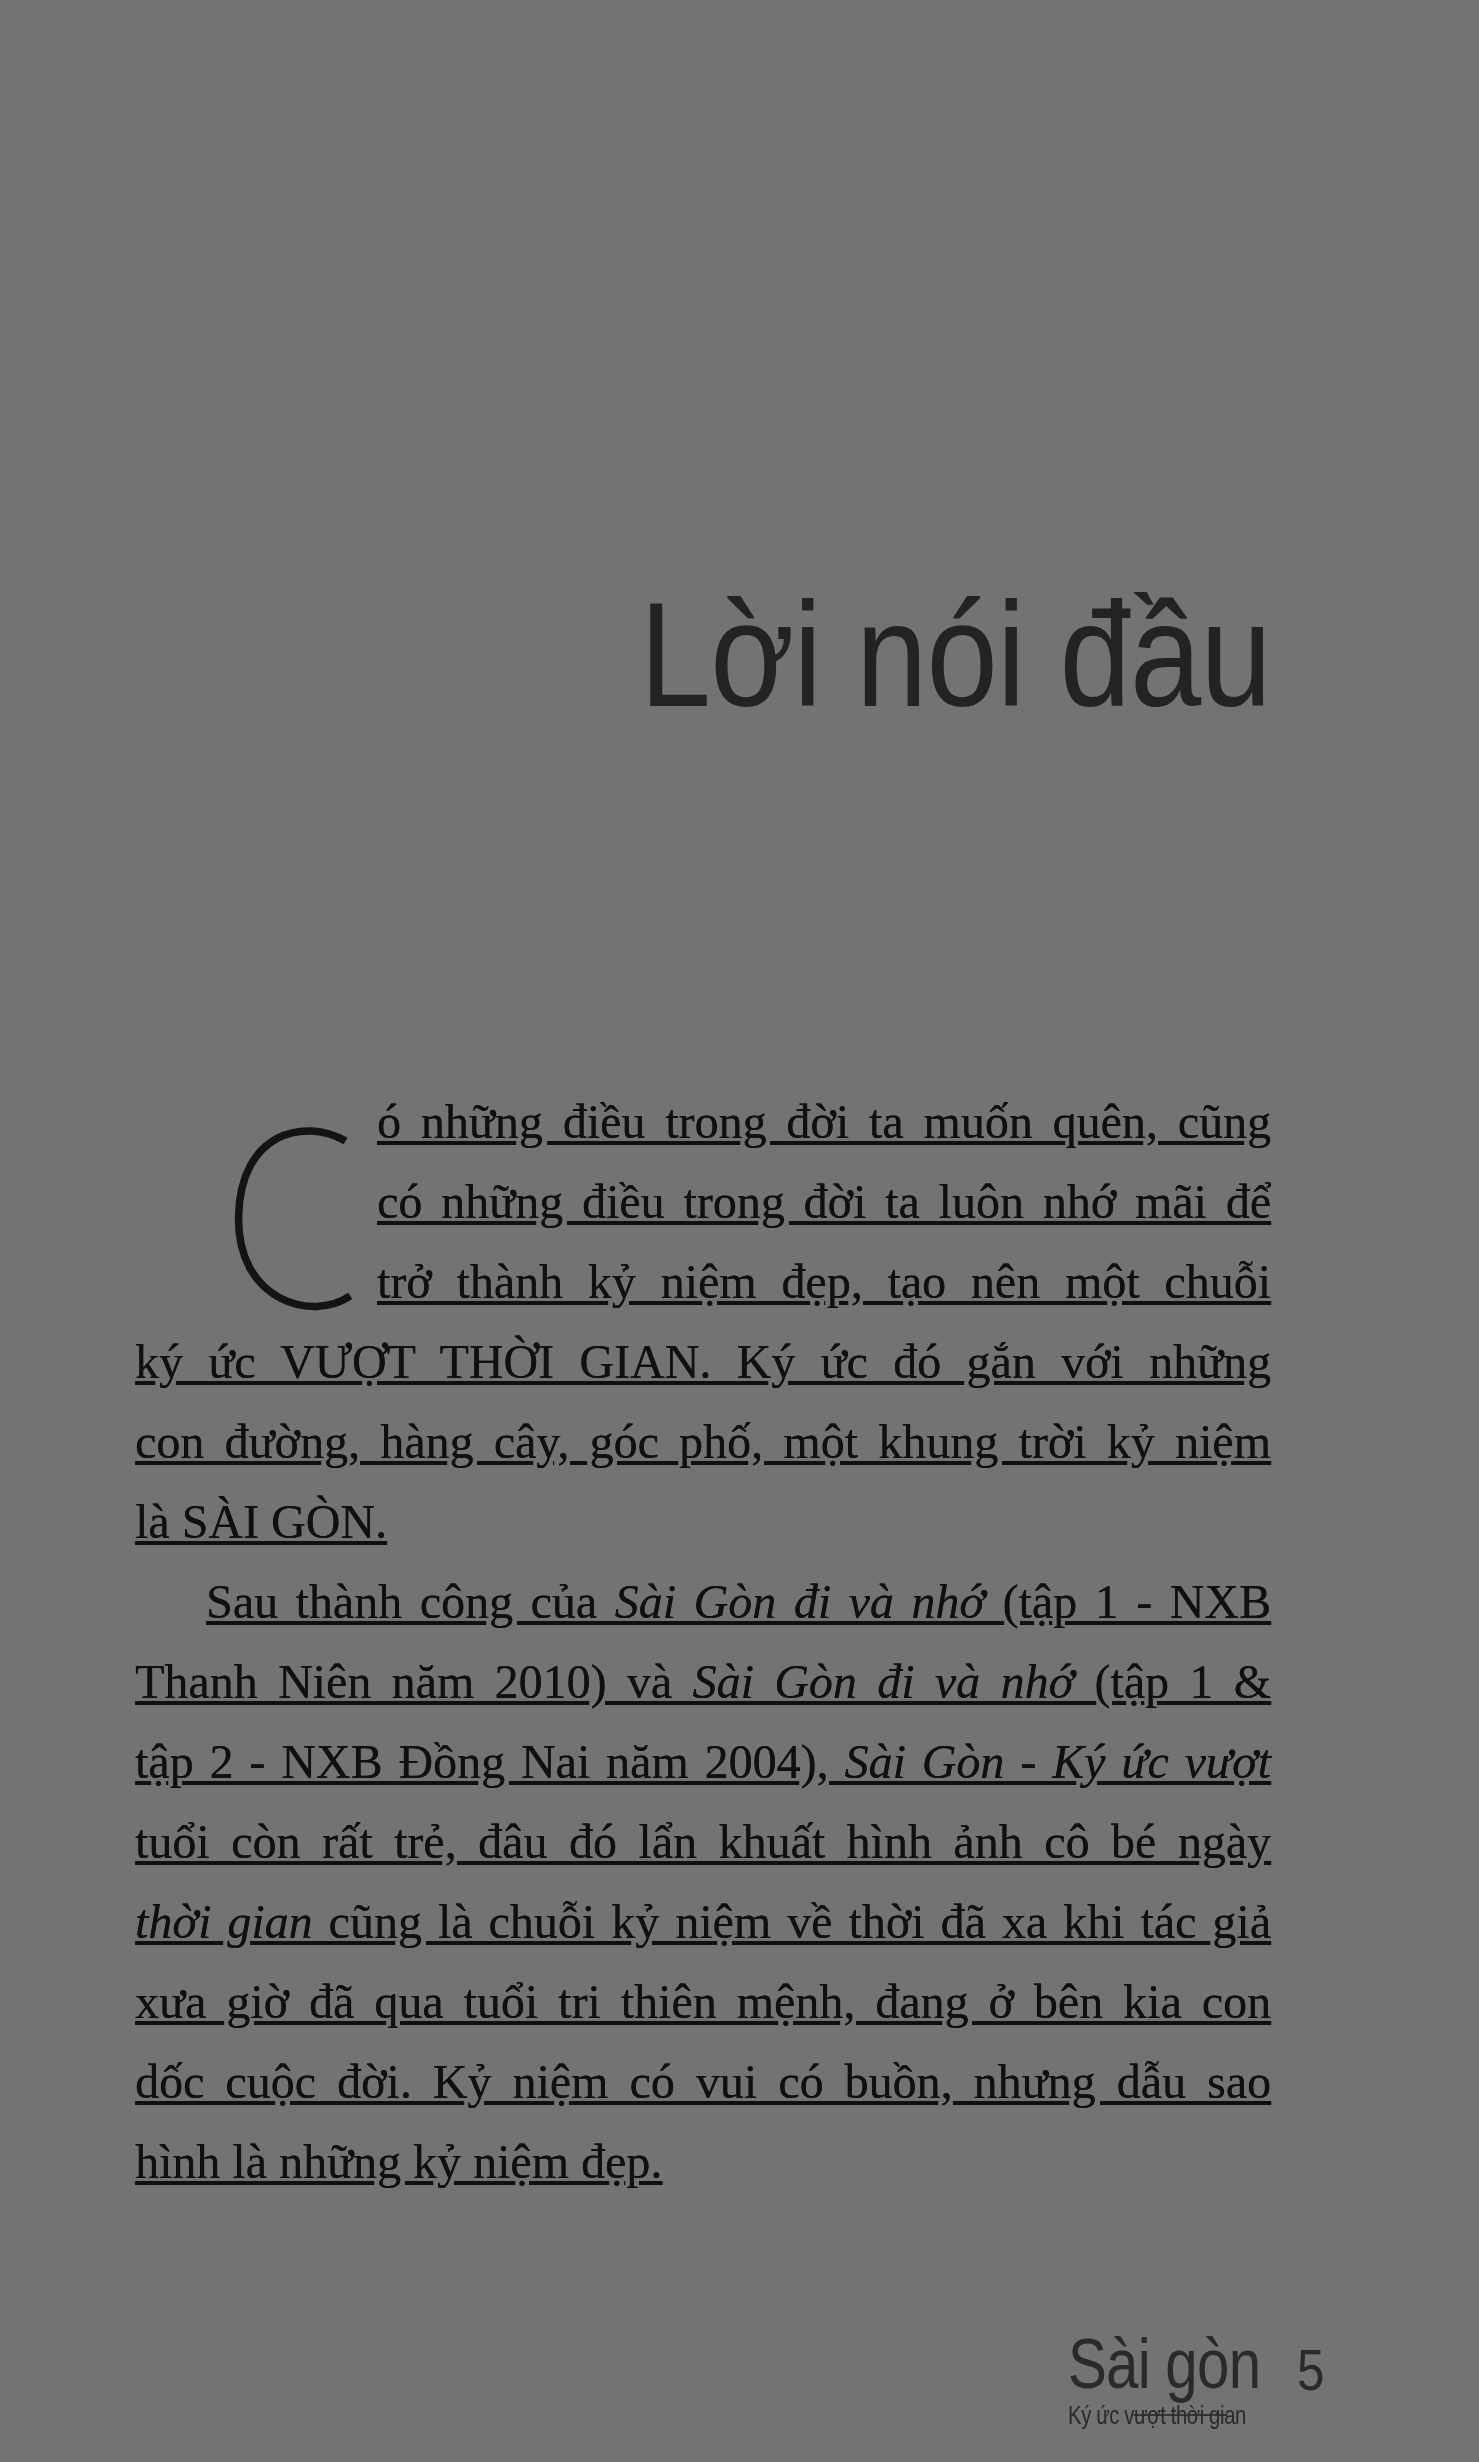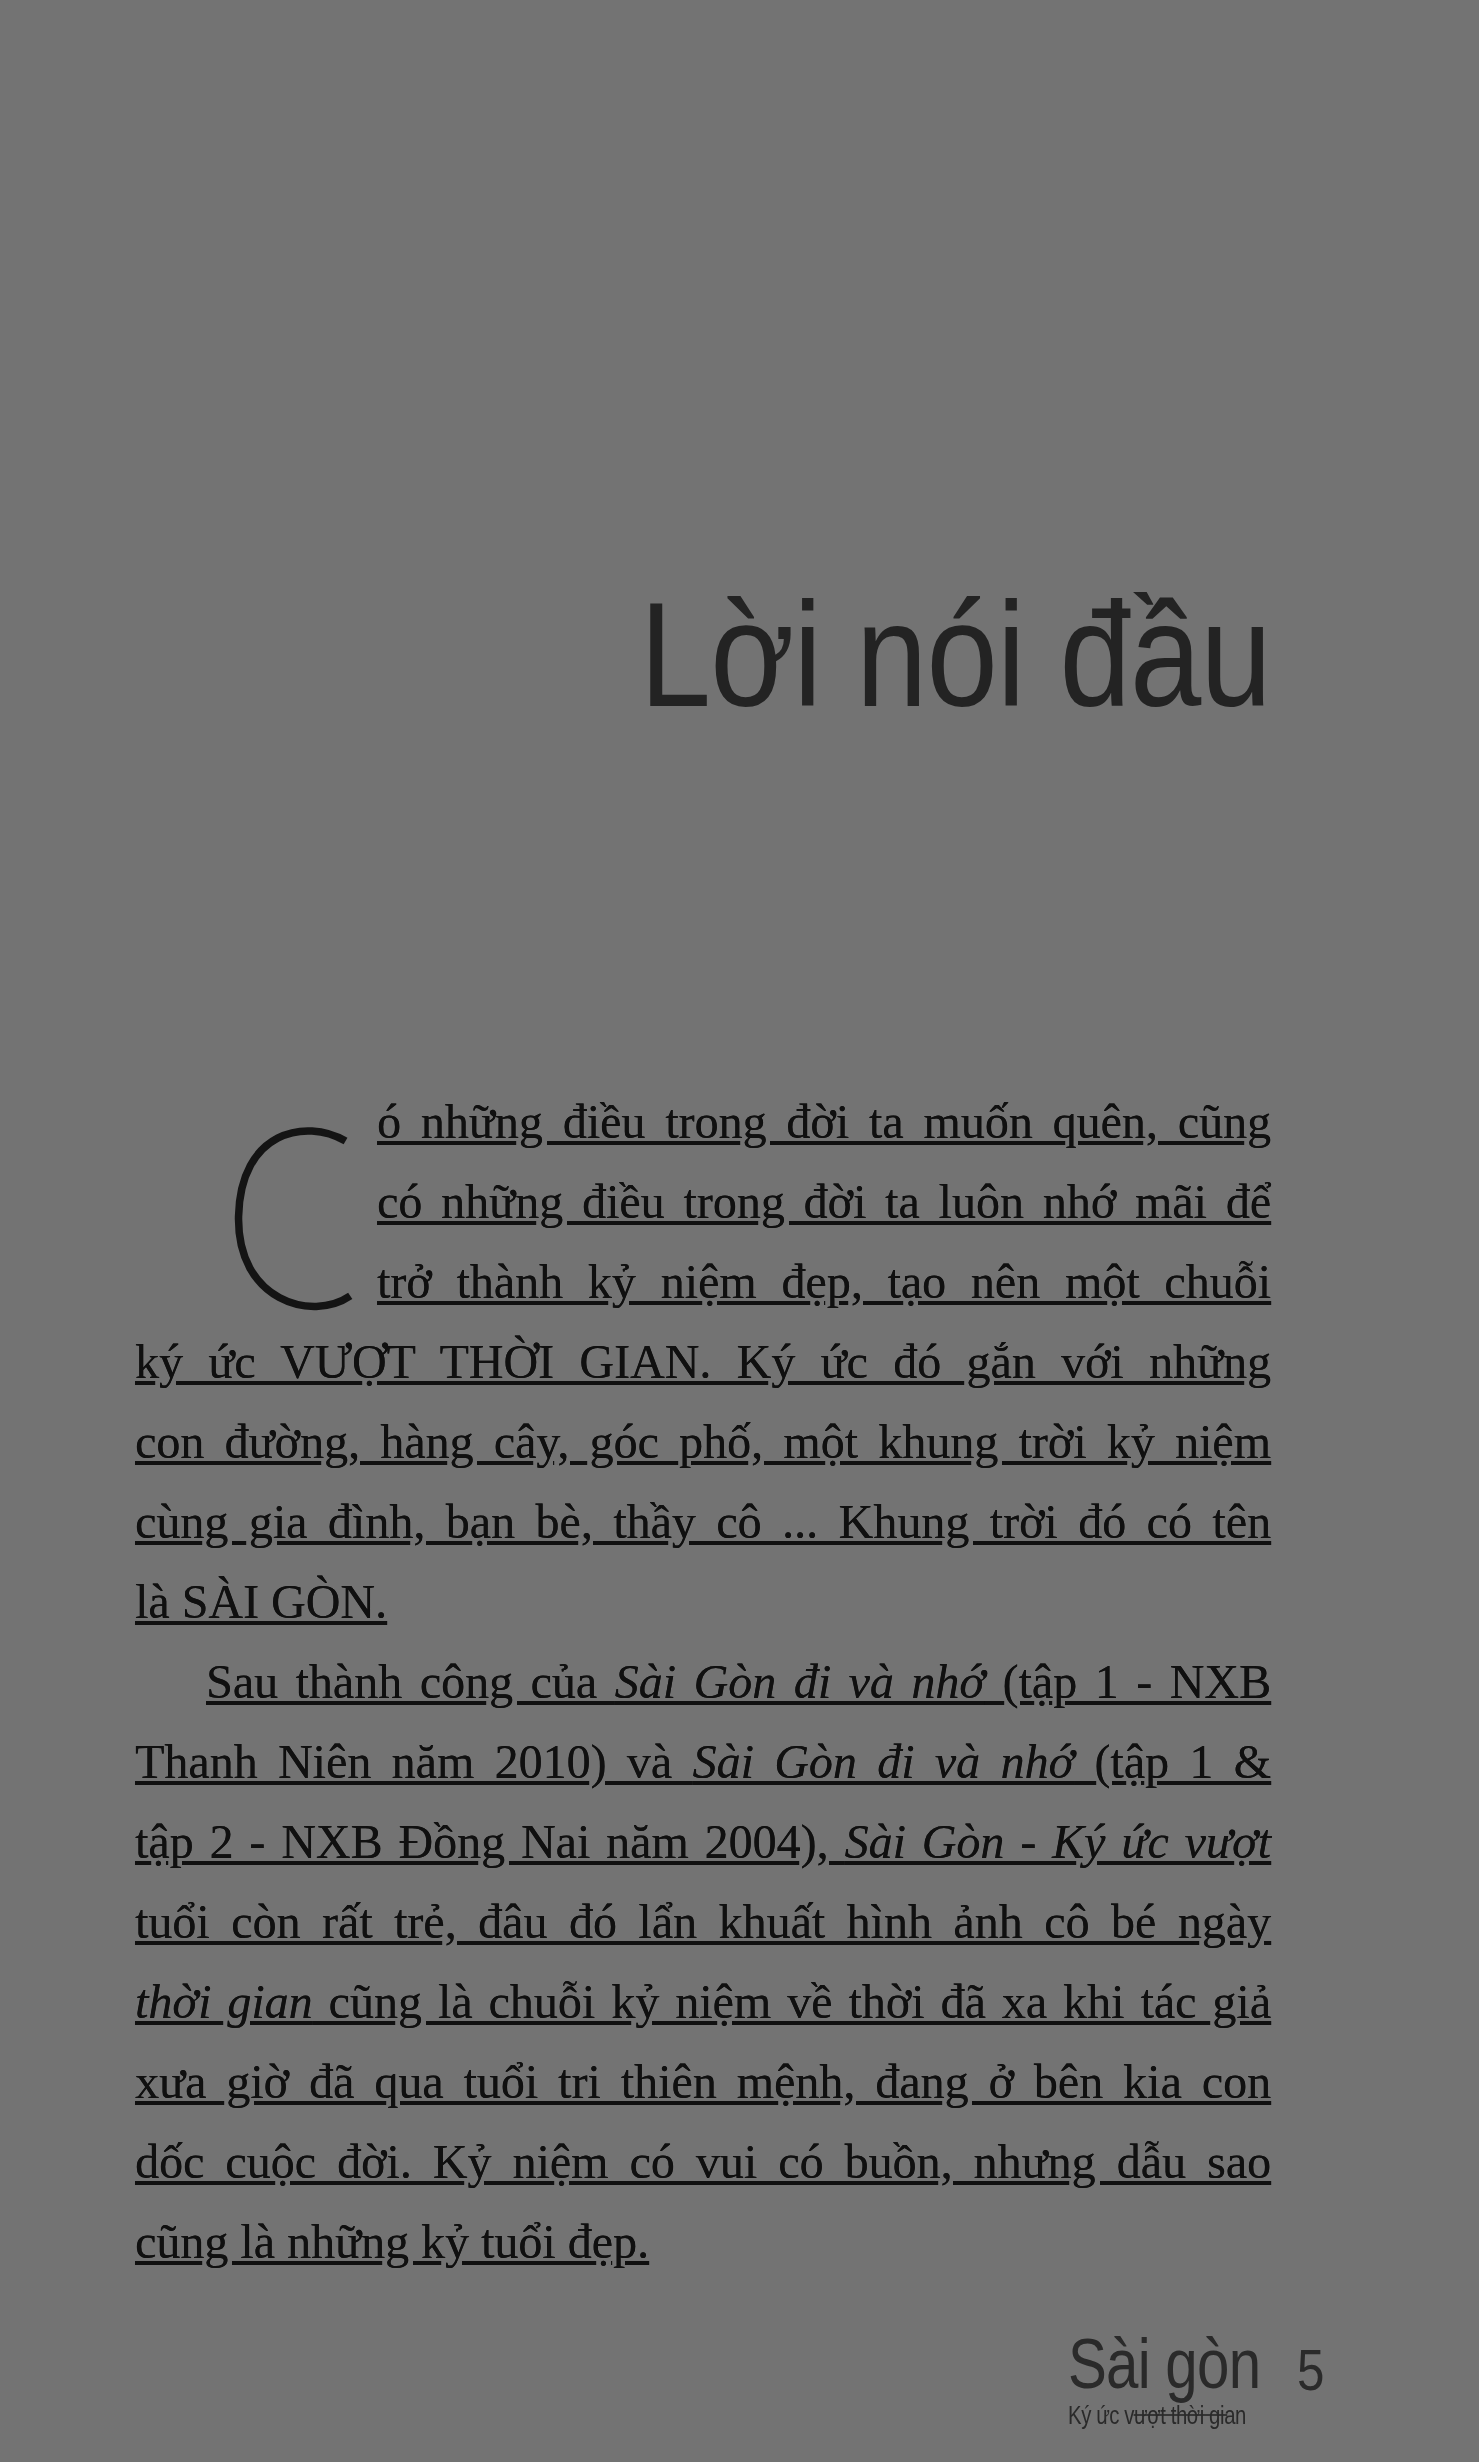--- a/index.html
+++ b/index.html
@@ -116,33 +116,32 @@
         <span class="sr-only">C</span>
         <svg width="122" height="193" viewBox="0 0 130 205" aria-hidden="true">
           <path d="M121 20 C 78 -5, 9 10, 7 100 C 5 190, 85 213, 126 185" fill="none" stroke="#141414" stroke-width="8" stroke-linecap="butt"></path>
         </svg>
       </div>
       <div class="line"><span>ó những điều trong đời ta muốn quên, cũng</span></div>
       <div class="line"><span>có những điều trong đời ta luôn nhớ mãi để</span></div>
       <div class="line"><span>trở thành kỷ niệm đẹp, tạo nên một chuỗi</span></div>
       <div class="line"><span>ký ức VƯỢT THỜI GIAN. Ký ức đó gắn với những</span></div>
       <div class="line"><span>con đường, hàng cây, góc phố, một khung trời kỷ niệm</span></div>
-      <div class="line"><span>cùng gia đình, bạn bè, thầy cô ... Khung trời đó có tên</span></div>
       <div class="line last"><span>là SÀI GÒN.</span></div>
     </div>
 
     <div>
       <div class="line indent"><span>Sau thành công của </span><i class="it">Sài Gòn đi và nhớ</i><span> (tập 1 - NXB</span></div>
       <div class="line"><span>Thanh Niên năm 2010) và </span><i class="it">Sài Gòn đi và nhớ</i><span> (tập 1 &amp;</span></div>
       <div class="line"><span>tập 2 - NXB Đồng Nai năm 2004), </span><i class="it">Sài Gòn - Ký ức vượt</i></div>
       <div class="line"><span>tuổi còn rất trẻ, đâu đó lẩn khuất hình ảnh cô bé ngày</span></div>
       <div class="line"><i class="it">thời gian</i><span> cũng là chuỗi kỷ niệm về thời đã xa khi tác giả</span></div>
       <div class="line"><span>xưa giờ đã qua tuổi tri thiên mệnh, đang ở bên kia con</span></div>
       <div class="line"><span>dốc cuộc đời. Kỷ niệm có vui có buồn, nhưng dẫu sao</span></div>
-      <div class="line last"><span>cũng là những kỷ tuổi đẹp.</span></div>
+      <div class="line last"><span>hình là những kỷ niệm đẹp.</span></div>
     </div>
 
   </div>
 
   <div class="brand">
     <div class="brand-name">Sài gòn</div>
     <div class="brand-tagline">
       <span>Ký ức vượt thời gian</span>
       <span class="strike"></span>
     </div>

